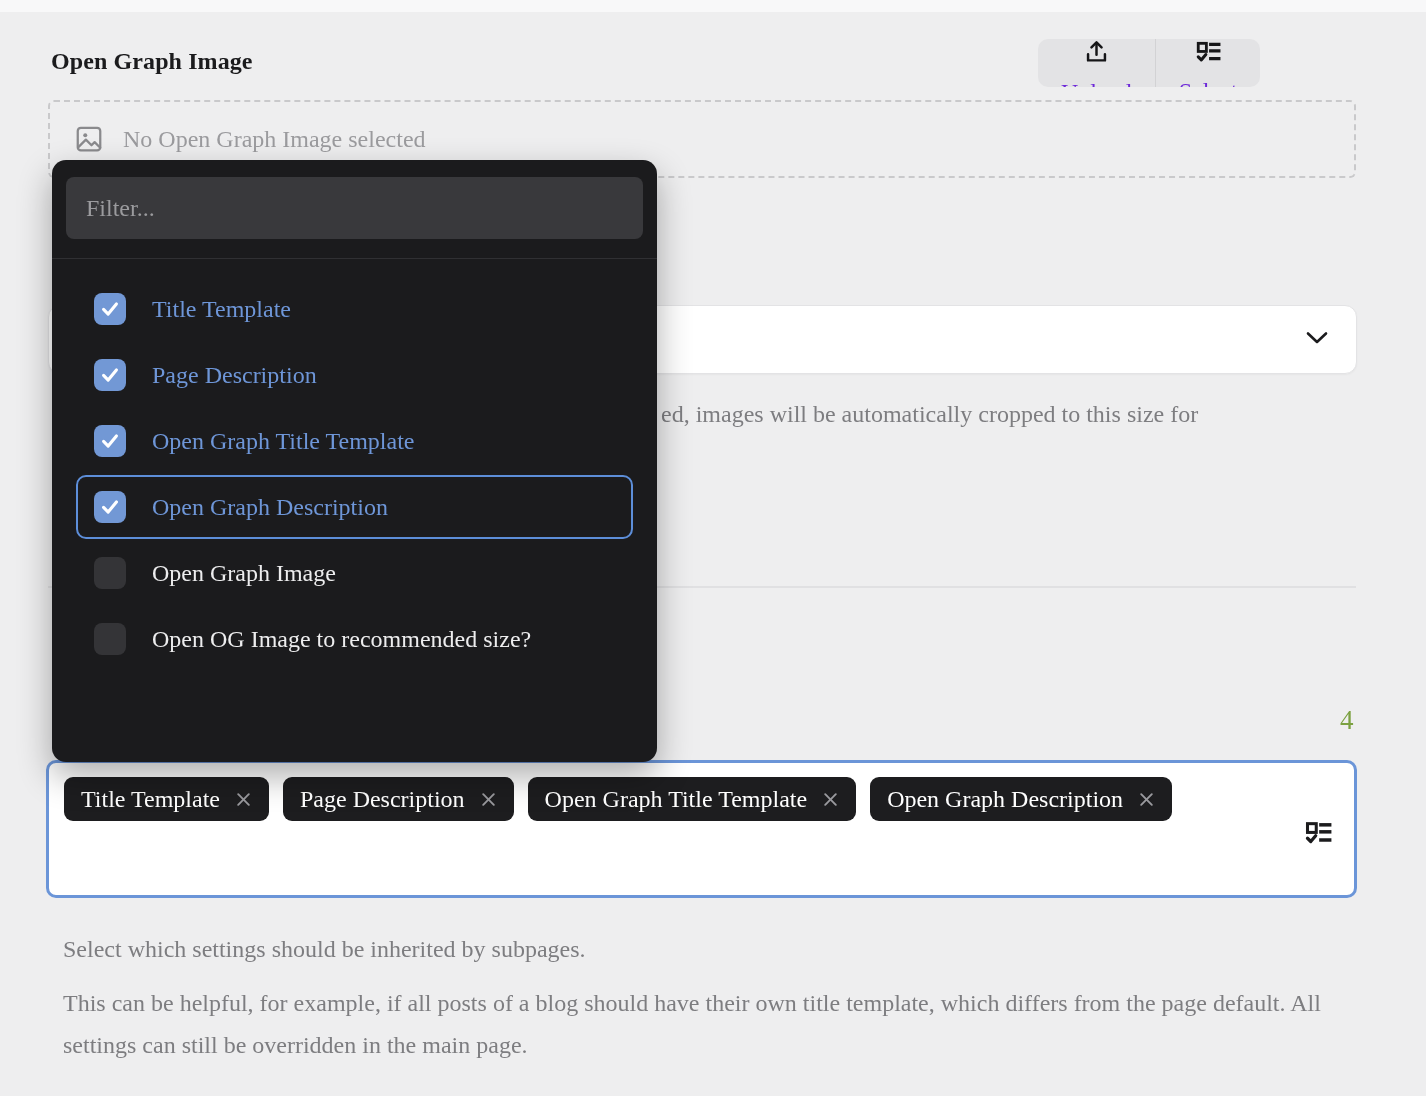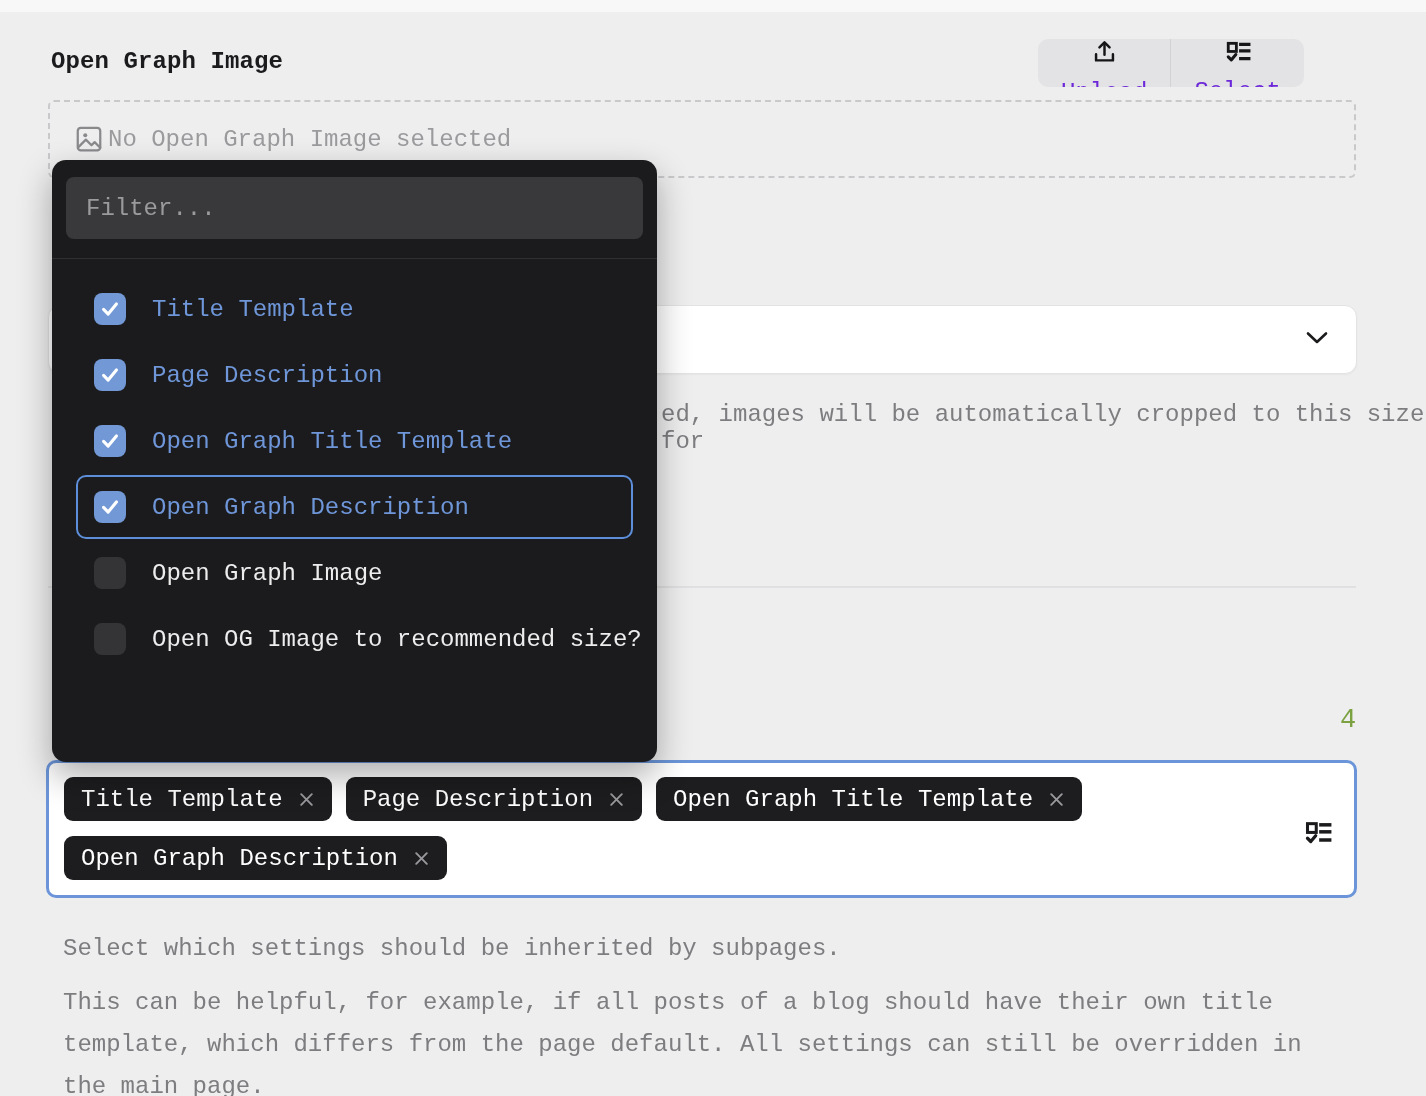--- a/index.html
+++ b/index.html
@@ -7,39 +7,39 @@
     --accent-blue:#6b95d8;
     --panel-bg:#1b1b1d;
     --tag-bg:#1d1d1f;
     --count-green:#7ba141;
   }
   *{box-sizing:border-box;margin:0;padding:0;}
   html,body{background:#e7e7e8;}
   .stage{
     position:relative;width:1426px;height:1096px;overflow:hidden;
     background:var(--page-bg);
-    font-family:Liberation Mono, monospace;
+    font-family:Liberation Serif, serif;
     color:#1b1b1d;
   }
   .top-strip{position:absolute;left:0;top:0;width:100%;height:12px;background:#f8f8f9;}
 
   
   .field-label{position:absolute;left:51px;top:48px;font-size:24px;font-weight:700;letter-spacing:.1px;color:#1b1b1d;}
   .btn-group{
     position:absolute;left:1038px;top:39px;height:48px;
     display:flex;align-items:stretch;background:#e3e3e5;border-radius:10px;overflow:hidden;
   }
   .btn{display:flex;align-items:center;gap:13px;padding:0 23px;font-size:24px;color:#6d28d9;cursor:pointer;background:transparent;border:none;font-family:inherit;flex-direction:column;}
   .btn-divider{width:1px;background:#d2d2d4;}
 
   
   .asset-box{
     position:absolute;left:48px;top:100px;width:1308px;height:78px;
     border:2px dashed #c9c9cb;border-radius:6px;
-    display:flex;align-items:center;padding-left:24px;gap:4px;
+    display:flex;align-items:center;padding-left:24px;gap:19px;
   }
   .asset-box .empty-text{font-size:24px;color:#9b9b9e;}
 
   
   .select-box{
     position:absolute;left:48px;top:305px;width:1309px;height:69px;
     background:#ffffff;border:1px solid #e3e3e5;border-radius:12px;
     box-shadow:0 1px 2px rgba(0,0,0,.04);
   }
   .select-box .chevron{position:absolute;right:27px;top:24px;}

